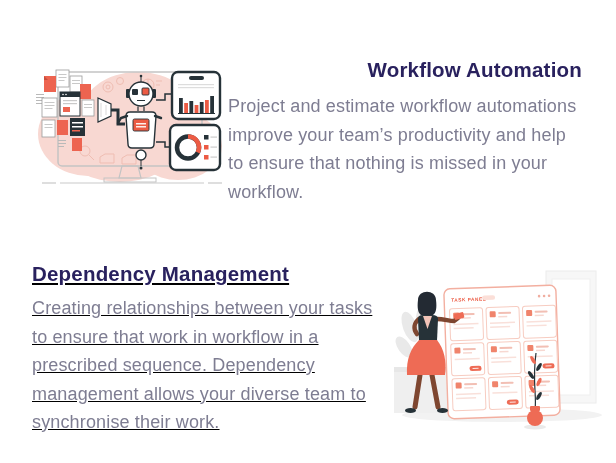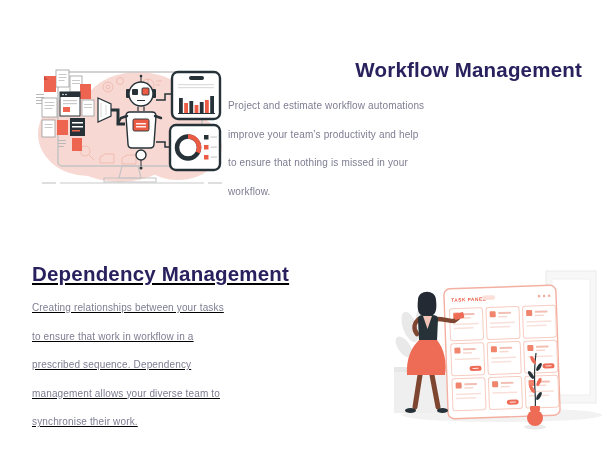--- a/index.html
+++ b/index.html
@@ -5,21 +5,21 @@
   html,body{margin:0;padding:0;background:#ffffff;}
   .canvas{
     position:relative;width:616px;height:463px;background:#ffffff;overflow:hidden;
     font-family:"Liberation Sans","DejaVu Sans",sans-serif;
   }
   .feature-title{
     margin:0;font-weight:700;font-size:20.5px;line-height:25px;
     color:#29215e;letter-spacing:0.2px;
   }
   .feature-desc{
-    margin:0;color:#7e7d92;font-size:10px;line-height:28.5px;
+    margin:0;color:#7e7d92;font-size:18px;line-height:28.5px;
     letter-spacing:0.15px;white-space:pre-line;
   }
   #wa-text{position:absolute;left:228px;top:57px;width:354px;}
   #wa-text .feature-title{text-align:right;}
   #wa-text .feature-desc{margin-top:10px;}
   #wa-illus{position:absolute;left:28px;top:54px;width:202px;height:138px;}
   #dm-text{position:absolute;left:32px;top:261px;width:362px;text-decoration:underline;}
   #dm-text .feature-desc{margin-top:8px;}
   #dm-illus{position:absolute;left:394px;top:255px;width:220px;height:208px;}
   svg{display:block;}
@@ -169,21 +169,21 @@
           <rect x="176" y="91" width="4.5" height="4.5" fill="#ec5b44"></rect>
             <rect x="182.5" y="92.5" width="6.5" height="1.2" fill="#cccccc"></rect>
           <rect x="176" y="101" width="4.5" height="4.5" fill="#ec5b44"></rect>
             <rect x="182.5" y="102.5" width="6.5" height="1.2" fill="#cccccc"></rect>
         </g>
       </g>
     </svg>
   </div>
 
   <div id="wa-text">
-    <h2 class="feature-title">Workflow Management</h2>
+    <h2 class="feature-title">Workflow Automation</h2>
     <p class="feature-desc">Project and estimate workflow automations
 improve your team’s productivity and help
 to ensure that nothing is missed in your
 workflow.</p>
   </div>
 
   <div id="dm-text">
     <h2 class="feature-title">Dependency Management</h2>
     <p class="feature-desc">Creating relationships between your tasks
 to ensure that work in workflow in a

